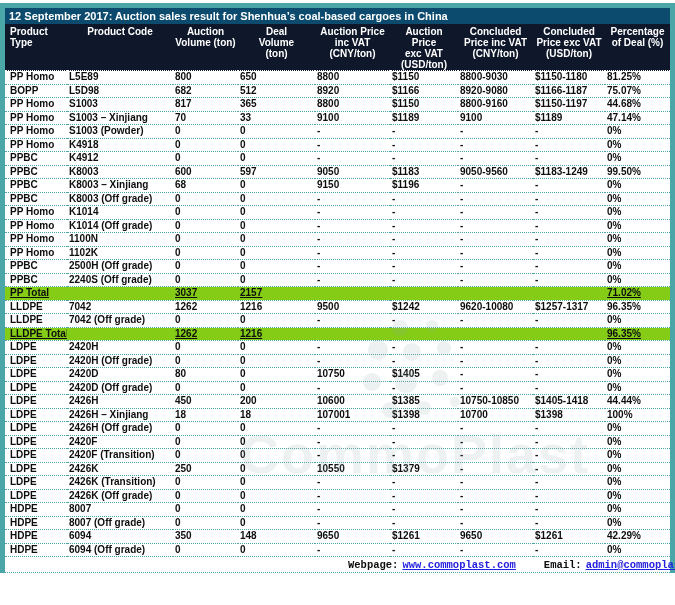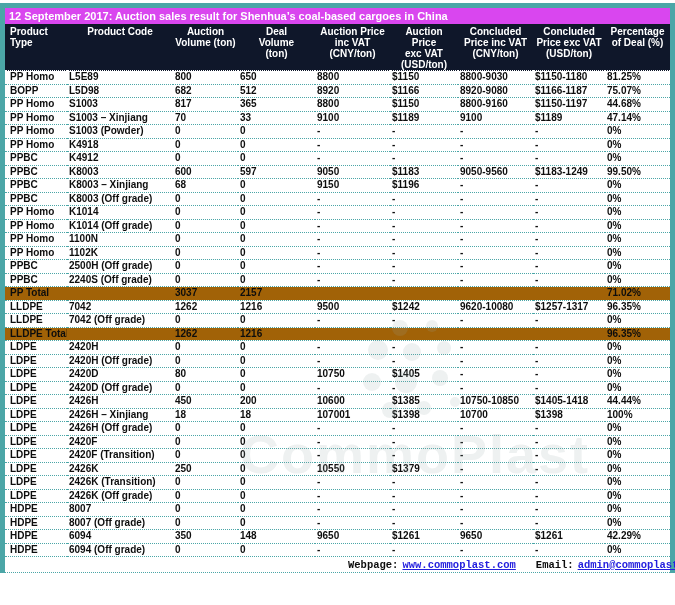--- a/index.html
+++ b/index.html
@@ -12,21 +12,21 @@
   }
   .report {
     margin-top: 3px;
     width: 675px;
     border: 5px solid #4BA6A7;
     border-bottom: none;
     background: #ffffff;
     position: relative;
   }
   .title-bar {
-    background: #d946ef;
+    background: #0c4a6e;
     color: #ffffff;
     font-size: 11px;
     font-weight: 700;
     height: 16px;
     line-height: 16px;
     padding-left: 4px;
     white-space: nowrap;
   }
   table.at {
     width: 665px;
@@ -53,40 +53,40 @@
     color: #0d0d0d;
     height: 12.5px;
     line-height: 12.5px;
     white-space: nowrap;
     overflow: hidden;
     text-align: left;
     padding: 0 0 0 2px;
     border-bottom: 1px dotted #4BA6A7;
   }
   table.at td.c0 { padding-left: 5px; }
-  tr.total-row td { background: #a16207; }
+  tr.total-row td { background: #84cc16; text-decoration: underline; }
   .footer-bar {
     height: 16px;
     display: flex;
     align-items: center;
     font-size: 10.5px;
     font-weight: 700;
     color: #0d0d0d;
     padding-left: 343px;
     border-bottom: 1px dotted #4BA6A7;
     white-space: nowrap;
     font-family: Liberation Mono, monospace;
   }
   .footer-bar a {
     font-weight: 700;
     color: #2420DE;
     text-decoration: underline;
     margin-left: 4px;
   }
-  .email-group { margin-left: 20px; }
+  .email-group { margin-left: 28px; }
   .watermark {
     position: absolute;
     left: 160px; top: 316px;
     width: 510px; height: 105px;
     pointer-events: none;
     z-index: 5;
     display: flex;
     align-items: center;
     flex-direction: column;
   }

